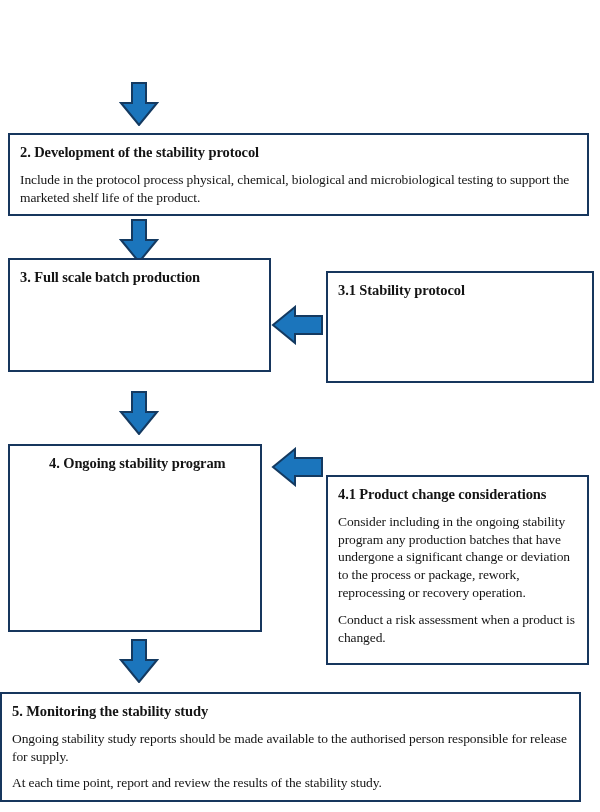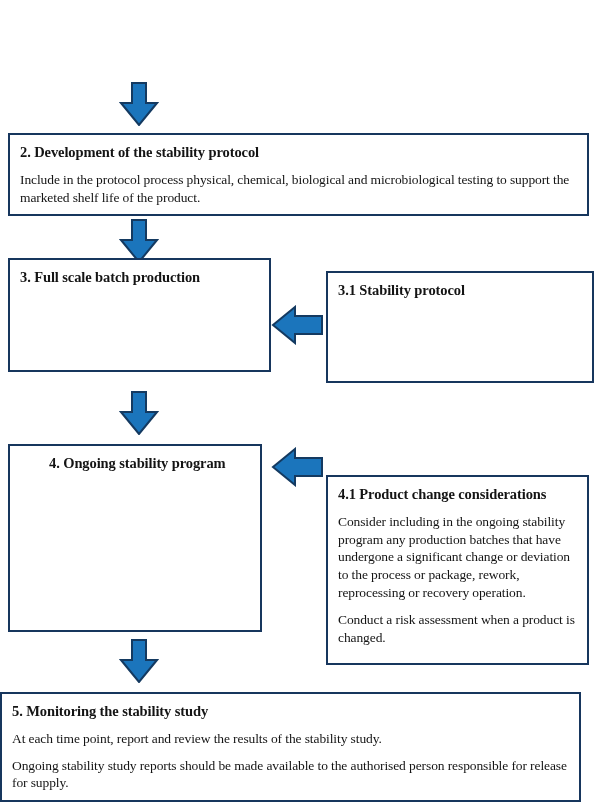--- a/index.html
+++ b/index.html
@@ -112,17 +112,17 @@
   </div>
 
   <div class="connector" style="left:119px; top:639px;">
     <svg width="40" height="44" viewBox="0 0 40 44">
       <polygon points="13,1 27,1 27,21 38,21 20,43 2,21 13,21"></polygon>
     </svg>
   </div>
 
   <section class="box" style="left:0; top:692px; width:581px; min-height:110px;">
     <h2 class="box-title">5. Monitoring the stability study</h2>
+    <p class="box-text">Ongoing stability study reports should be made available to the authorised person responsible for release for supply.</p>
     <p class="box-text">At each time point, report and review the results of the stability study.</p>
-    <p class="box-text">Ongoing stability study reports should be made available to the authorised person responsible for release for supply.</p>
   </section>
 
 </div>
 
 </body></html>

